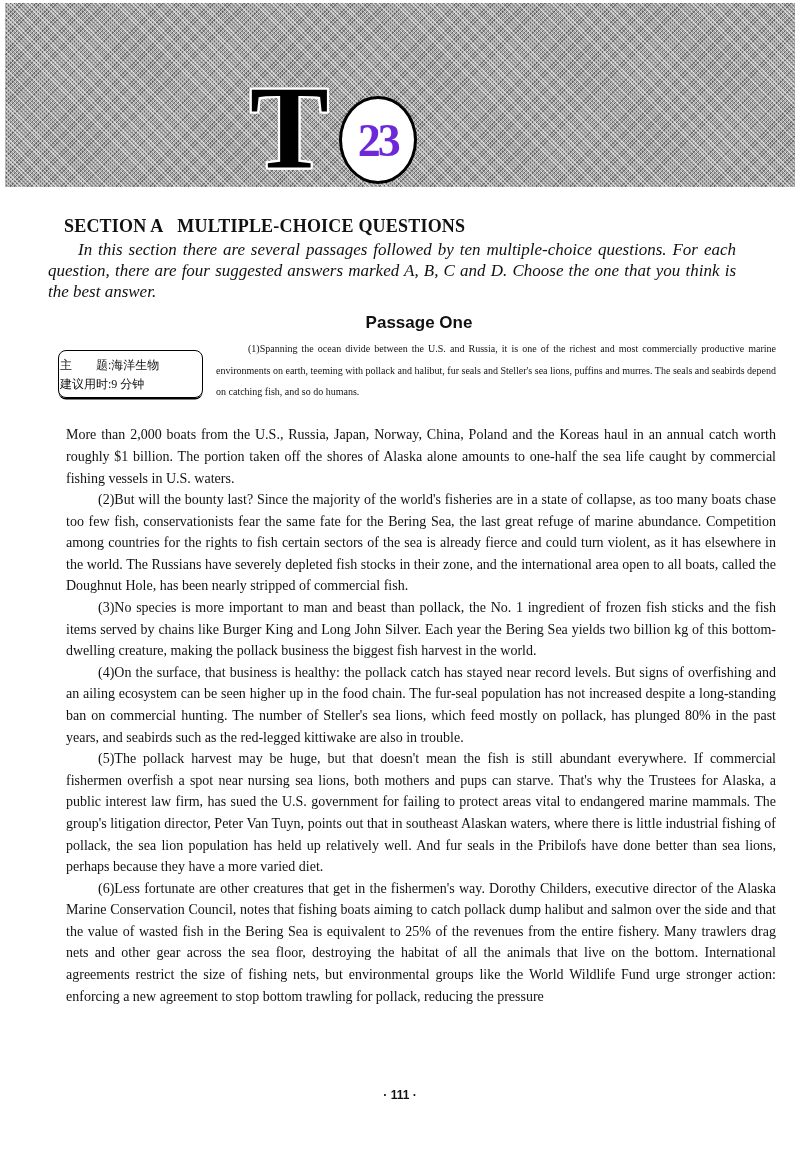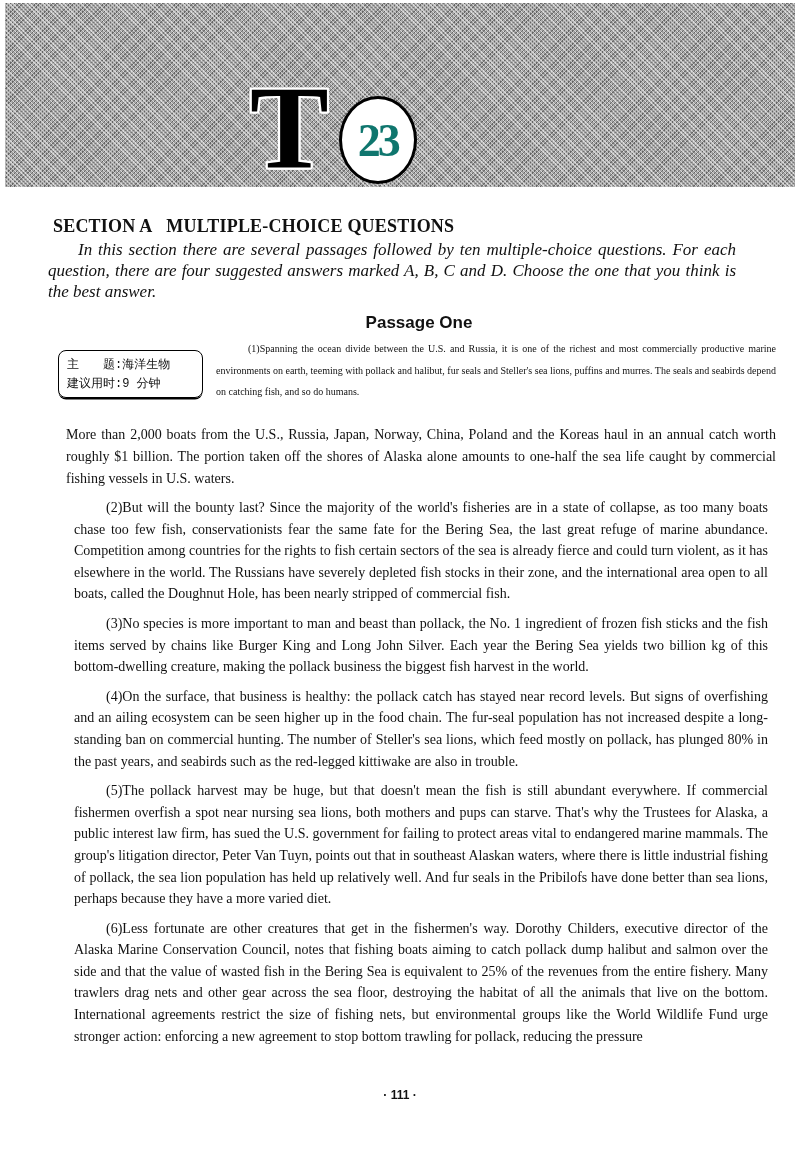--- a/index.html
+++ b/index.html
@@ -11,33 +11,33 @@
         repeating-linear-gradient(-45deg, rgba(0,0,0,0.35) 0 1px, transparent 1px 3px),
         repeating-linear-gradient(90deg, rgba(255,255,255,0.25) 0 1px, transparent 1px 2px);
     }
     .banner-title { position: absolute; left: 245px; top: 85px; height: 100px; display: flex; align-items: flex-end; }
     .test-word { font-family: "Liberation Serif", "DejaVu Serif", serif; font-weight: bold; color: #000;
       line-height: 1; -webkit-text-stroke: 0; text-shadow: 0 0 0 #fff, 2px 0 0 #fff, -2px 0 0 #fff, 0 2px 0 #fff, 0 -2px 0 #fff, 2px 2px 0 #fff, -2px -2px 0 #fff, 2px -2px 0 #fff, -2px 2px 0 #fff; }
     .test-T { font-size: 118px; letter-spacing: -2px; }
     .test-rest { font-size: 88px; letter-spacing: -3px; margin-left: -2px; }
     .num-circle { width: 72px; height: 82px; border-radius: 50%; background: #fff; border: 3px solid #000;
       display: flex; align-items: center; justify-content: center; margin-left: 12px; margin-bottom: 4px;
-      font-family: "Liberation Serif", serif; font-weight: bold; font-size: 46px; letter-spacing: -3px; color: #0f766e; }
-    .section-title { position: absolute; left: 53px; top: 216px; font-family: "Liberation Serif", serif; font-weight: bold; font-size: 18px; letter-spacing: 0.2px; }
+      font-family: "Liberation Serif", serif; font-weight: bold; font-size: 46px; letter-spacing: -3px; color: #6d28d9; }
+    .section-title { position: absolute; left: 64px; top: 216px; font-family: "Liberation Serif", serif; font-weight: bold; font-size: 18px; letter-spacing: 0.2px; }
     .section-title .gap { display: inline-block; width: 14px; }
     .instructions { position: absolute; left: 48px; top: 239px; width: 688px; font-style: italic; font-weight: normal; font-size: 17px; line-height: 21px; text-align: justify; }
     .instructions .indent { display: inline-block; width: 30px; }
     .passage-header { position: absolute; left: 60px; top: 303px; width: 718px; height: 24px; display: flex; align-items: center; flex-direction: column; }
     .dots { flex: 1; height: 6px; margin-top: 10px; background-image: repeating-linear-gradient(45deg, #888 0 1px, #fff 1px 3px); }
     .passage-title { font-family: "Liberation Sans", "DejaVu Sans", sans-serif; font-weight: bold; font-size: 17px; padding: 0 4px; }
     .topic-box { position: absolute; left: 58px; top: 350px; width: 145px; height: 48px; border: 1.5px solid #000; border-radius: 8px;
-      box-shadow: 0 2px 0 -0.5px #000; font-family: Liberation Mono, monospace; font-size: 12px; padding: 5px 8px; box-sizing: border-box; line-height: 19px; }
+      box-shadow: 0 2px 0 -0.5px #000; font-family: Liberation Serif, serif; font-size: 12px; padding: 5px 1px; box-sizing: border-box; line-height: 19px; }
     .topic-box .row { white-space: nowrap; }
     .text { position: absolute; left: 66px; width: 710px; font-size: 14px; line-height: 21.6px; text-align: justify; }
-    .text p { margin: 8px; text-indent: 32px; }
+    .text p { margin: 0; text-indent: 32px; }
     .p1 { position: absolute; left: 216px; top: 338px; width: 560px; font-size: 10px; line-height: 21.6px; text-align: justify; text-indent: 32px; }
     .p1-rest { position: absolute; left: 66px; top: 424px; width: 710px; font-size: 14px; line-height: 22px; text-align: justify; }
     .page-number { position: absolute; left: 0; width: 800px; top: 1088px; text-align: center; font-family: "Liberation Sans", sans-serif; font-weight: bold; font-size: 12px; }
   </style>
 </head>
 <body>
 
 <div class="banner">
   <div class="banner-title">
     <span class="test-word test-T">T</span>

